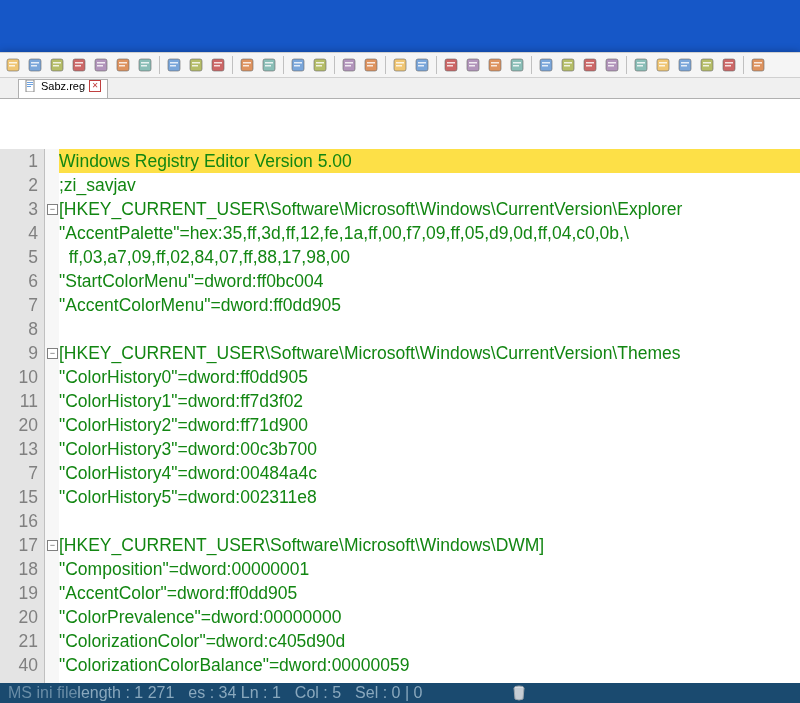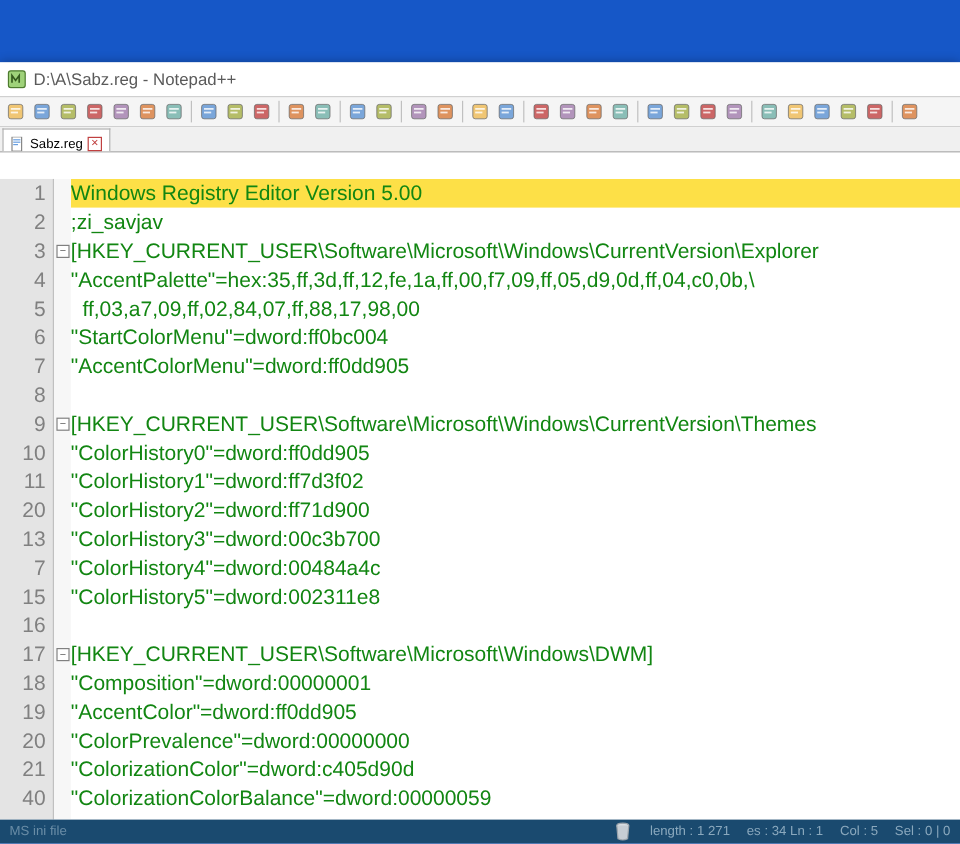--- a/index.html
+++ b/index.html
@@ -6,54 +6,45 @@
 .desktop{width:800px;height:703px;position:relative;background:#1657c7}
 .window{position:absolute;left:0;top:52px;width:800px;height:651px;background:#fff;box-shadow:0 0 8px rgba(0,0,0,.3)}
 .title-bar{height:28px;display:flex;align-items:center;padding:0 6px;background:#fff;color:#5a5a5a;font-size:14px}
 .title-icon{width:16px;height:16px;margin-right:6px;display:inline-flex;align-items:center;justify-content:center}
 .menu-bar{height:24px;display:flex;align-items:center;padding:0 4px;color:#303030;font-size:15px;border-top:1px solid #e5e5e5}
 .menu-item{padding:2px 9px;cursor:default}
 .toolbar{height:24px;display:flex;align-items:center;padding:0 2px;border-top:1px solid #d0d0d0;border-bottom:1px solid #d0d0d0;background:#f5f5f5;overflow:hidden}
 .tb-btn{width:20px;height:20px;margin:0 1px;display:flex;align-items:center;justify-content:center;cursor:default}
 .tb-sep{width:1px;height:18px;background:#c0c0c0;margin:0 3px}
 .tab-bar{height:20px;display:flex;align-items:flex-end;background:#f0f0f0;border-bottom:1px solid #b0b0b0}
-.tab{height:18px;display:flex;align-items:flex-end;padding:0 6px;background:#fff;border:1px solid #b0b0b0;border-bottom:none;font-size:11px;margin-left:2px}
+.tab{height:18px;display:flex;align-items:flex-start;padding:0 6px;background:#fff;border:1px solid #b0b0b0;border-bottom:none;font-size:11px;margin-left:18px}
 .tab-icon{width:12px;height:12px;margin-right:4px}
 .tab-close{width:10px;height:10px;margin-left:4px;display:flex;align-items:center;justify-content:center;color:#c04040;border:1px solid #c04040;font-size:8px;line-height:1}
 .editor{position:absolute;top:97px;left:0;right:0;bottom:20px;display:flex;font-family:Arial,sans-serif;font-size:17.5px;overflow:hidden}
 .gutter{width:38px;background:#e4e4e4;text-align:right;padding-right:6px;color:#808080;border-right:1px solid #c0c0c0;flex-shrink:0}
 .fold-col{width:14px;background:#f7f7f7;flex-shrink:0;position:relative}
 .fold-box{position:absolute;left:2px;width:9px;height:9px;border:1px solid #808080;background:#fff;font-size:9px;line-height:8px;text-align:center;color:#606060}
 .code{flex:1;white-space:pre;overflow:hidden}
 .line{height:24px;line-height:24px}
 .gutter .line{padding:0}
 .hl-current{background:#fde047}
 .k-green{color:#128612}
 .k-greenb{color:#128612;font-weight:normal}
-.status-bar{position:absolute;bottom:0;left:0;right:0;height:20px;background:#1a4a6f;color:#8aa8bd;font-size:11px;display:flex;align-items:center;padding:0 8px;justify-content:space-between}
+.status-bar{position:absolute;bottom:0;left:0;right:0;height:20px;background:#1a4a6f;color:#8aa8bd;font-size:16px;display:flex;align-items:center;padding:0 8px;}
 .status-left{opacity:.7}
 .status-right{display:flex;gap:14px}
 .trash-icon{position:absolute;bottom:1px;left:510px;width:18px;height:18px}
 svg{display:block}
 </style>
 </head>
 <body>
 
 <div class="desktop">
   <div class="window">
 
-    <div class="title-bar">
-      <span class="title-icon">
-        <svg width="16" height="16" viewBox="0 0 16 16">
-            <rect x="1" y="1" width="14" height="14" rx="2" fill="#9fd27a" stroke="#4d7b2e"></rect>
-            <path d="M4 11 L4 5 L7 9 L10 5 L10 11" stroke="#355a1e" stroke-width="1.4" fill="none"></path>
-          </svg>
-      </span>
-      <span>D:\A\Sabz.reg - Notepad++</span>
-    </div>
 
 
     <div class="toolbar" id="toolbar">
         <div class="tb-btn">
           <svg width="16" height="16" viewBox="0 0 16 16">
             <rect x="2" y="2" width="12" height="12" rx="2" fill="#f0c674" stroke="#666" stroke-width=".6"></rect>
             <rect x="4" y="5" width="8" height="1.5" fill="#fff" opacity=".8"></rect>
             <rect x="4" y="8" width="6" height="1.5" fill="#fff" opacity=".8"></rect>
           </svg>
         </div>

